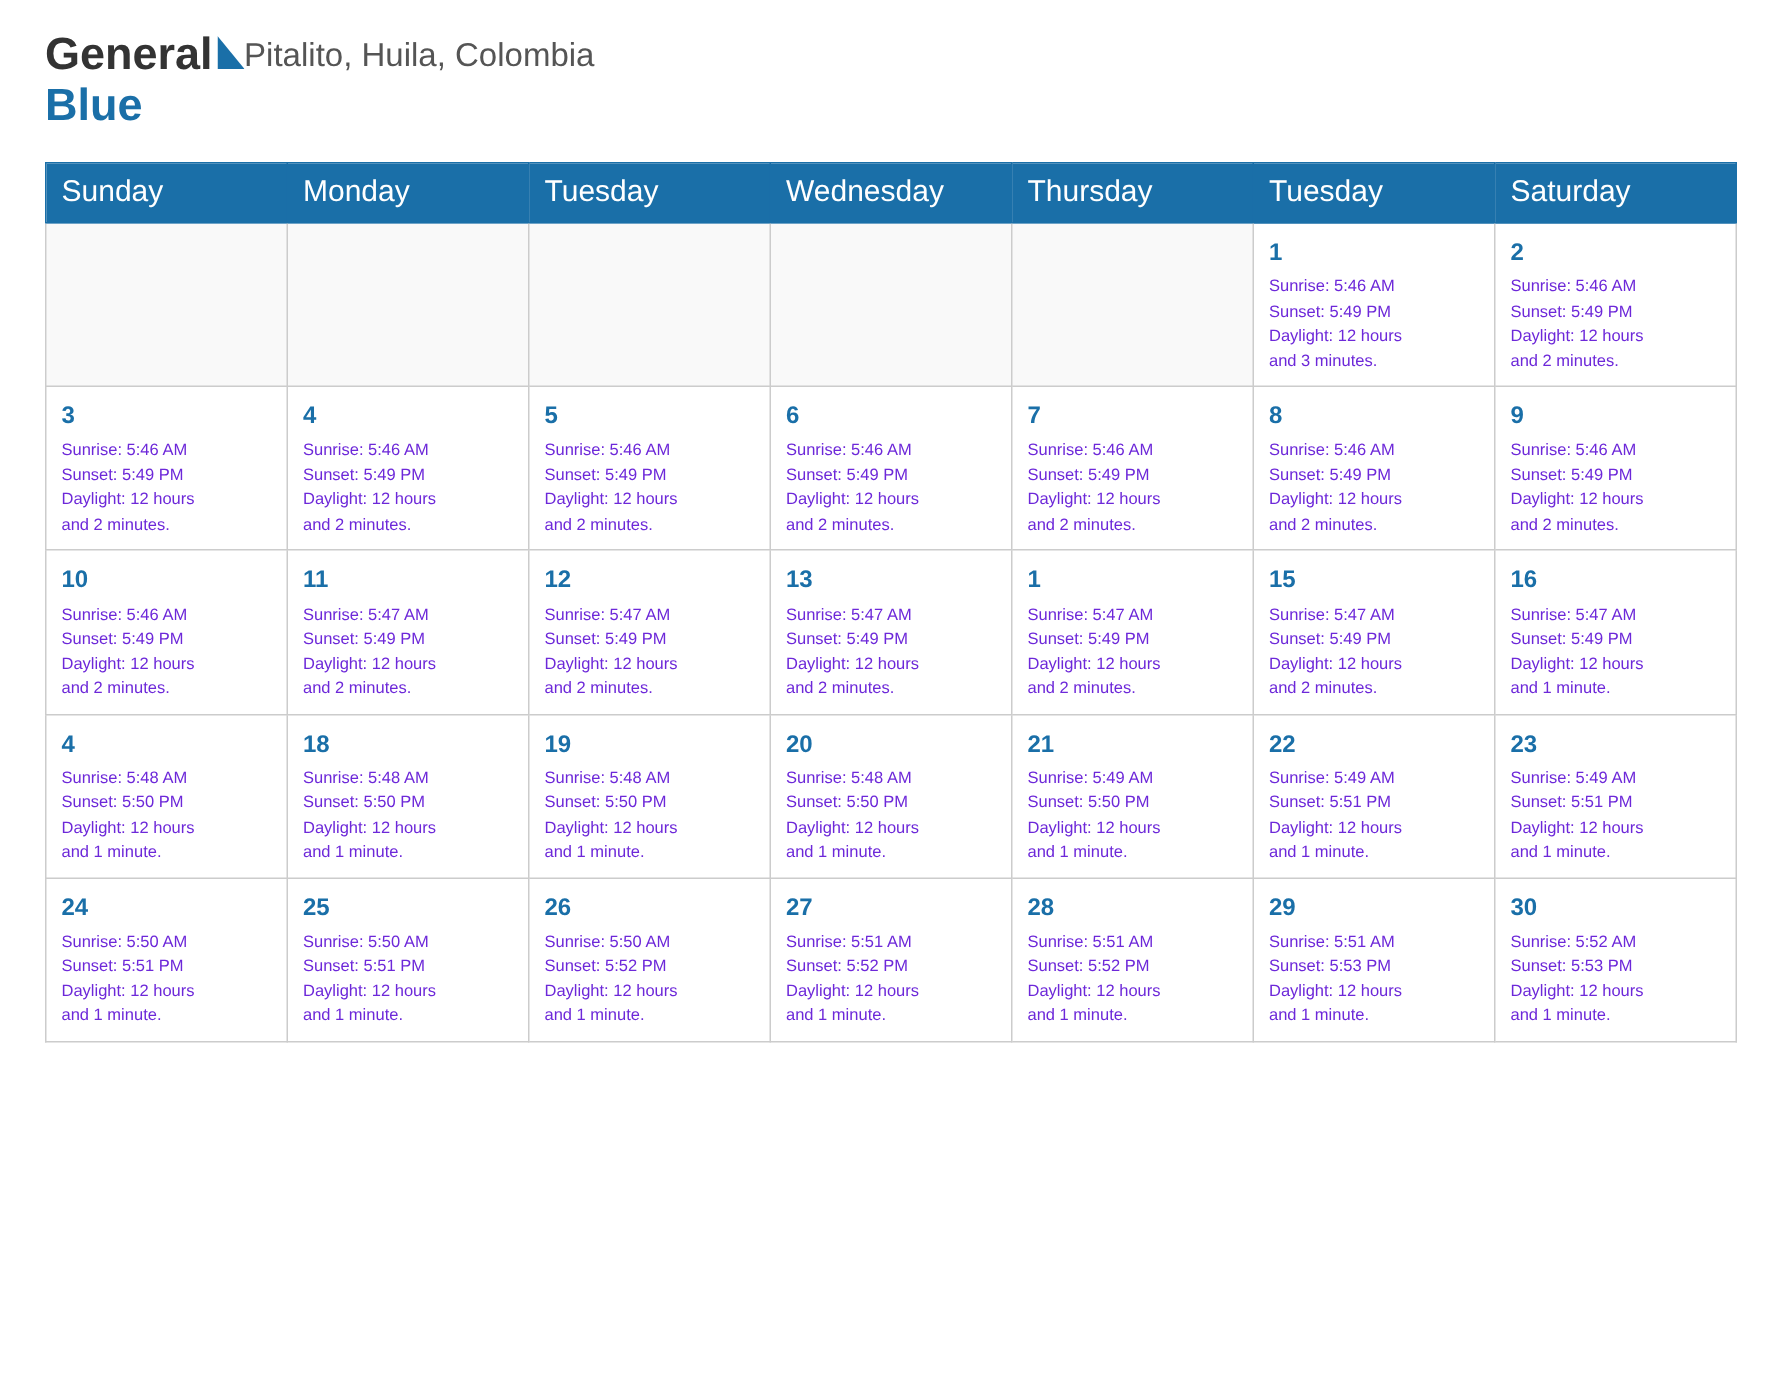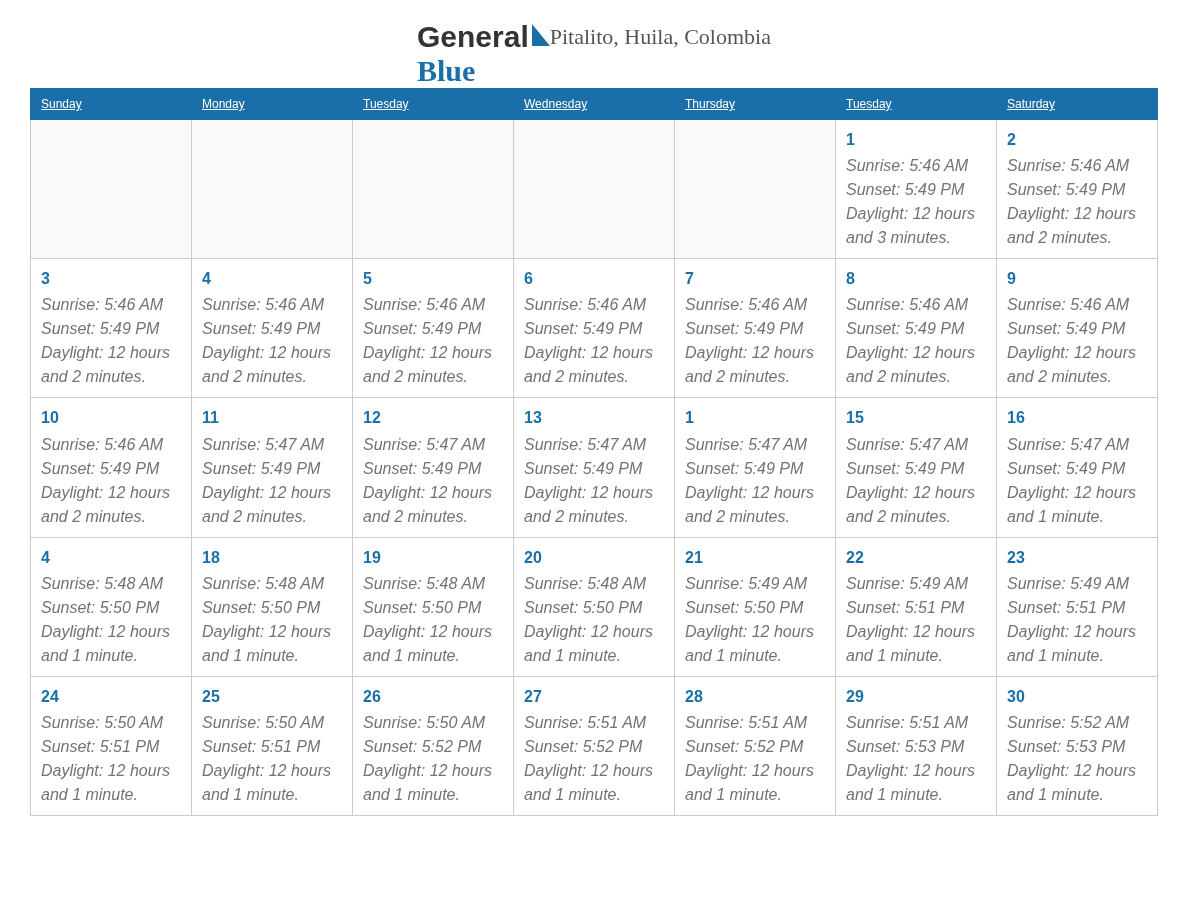--- a/index.html
+++ b/index.html
@@ -5,97 +5,94 @@
     * { margin: 0; padding: 0; box-sizing: border-box; }
     body {
       font-family: Arial, sans-serif;
       background: #ffffff;
       width: 1188px;
       min-height: 918px;
       padding: 20px 30px;
     }
     .header-area {
       display: flex;
-      justify-content: center;
+      justify-content: flex-start;
       align-items: flex-start;
+      margin-bottom: 20px;
     }
     .title-area {
       text-align: right;
     }
     .month-title {
       font-size: 52px;
       font-weight: bold;
       color: #222;
       line-height: 1.1;
     }
     .location-title {
       font-size: 22px;
       color: #555;
       margin-top: 4px;
-      font-family: Liberation Serif, serif;
     }
     
     .calendar-table {
       width: 100%;
       border-collapse: collapse;
       border: 1px solid #aaa;
     }
     .calendar-table th {
       background-color: #1a6fa8;
       color: #ffffff;
-      font-size: 12px;
+      font-size: 20px;
       font-weight: normal;
       padding: 8px 10px;
       text-align: left;
       border: 1px solid #1a6fa8;
-      text-decoration: underline;
     }
     .calendar-table td {
       vertical-align: top;
       padding: 8px 10px;
       border: 1px solid #ccc;
       width: 14.28%;
       min-height: 90px;
       font-size: 12.5px;
       color: #333;
       line-height: 1.45;
     }
     .day-number {
       font-size: 16px;
       font-weight: bold;
       color: #1a6fa8;
       display: block;
       margin-bottom: 3px;
     }
     .day-info {
-      font-size: 16px;
-      color: #737373;
+      font-size: 11px;
+      color: #6d28d9;
       line-height: 1.5;
-      font-style: italic;
     }
     .empty-cell {
       background: #f9f9f9;
     }
     
     .logo-wrapper {
       display: flex;
       flex-direction: row;
       align-items: center;
     }
     .logo-general {
       font-size: 30px;
       font-weight: bold;
       color: #333;
     }
     .logo-line2 {
       font-size: 30px;
       font-weight: bold;
       color: #1a6fa8;
       margin-top: -6px;
-      font-family: Liberation Serif, serif;
     }
     .logo-block {
       display: flex;
       flex-direction: column;
       align-items: flex-start;
     }
   </style>
 </head>
 <body>
 

